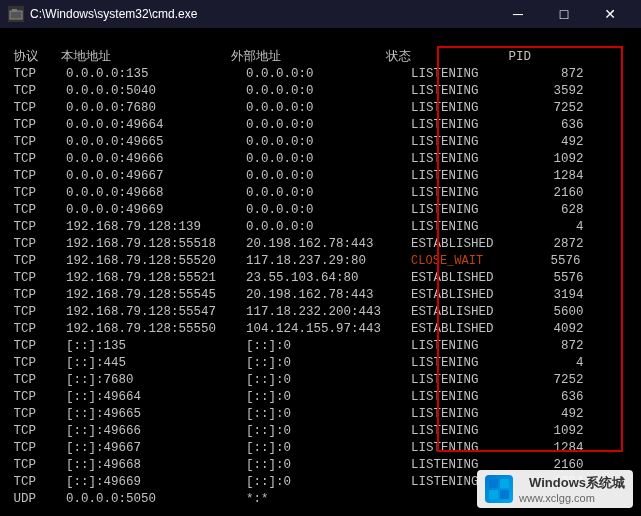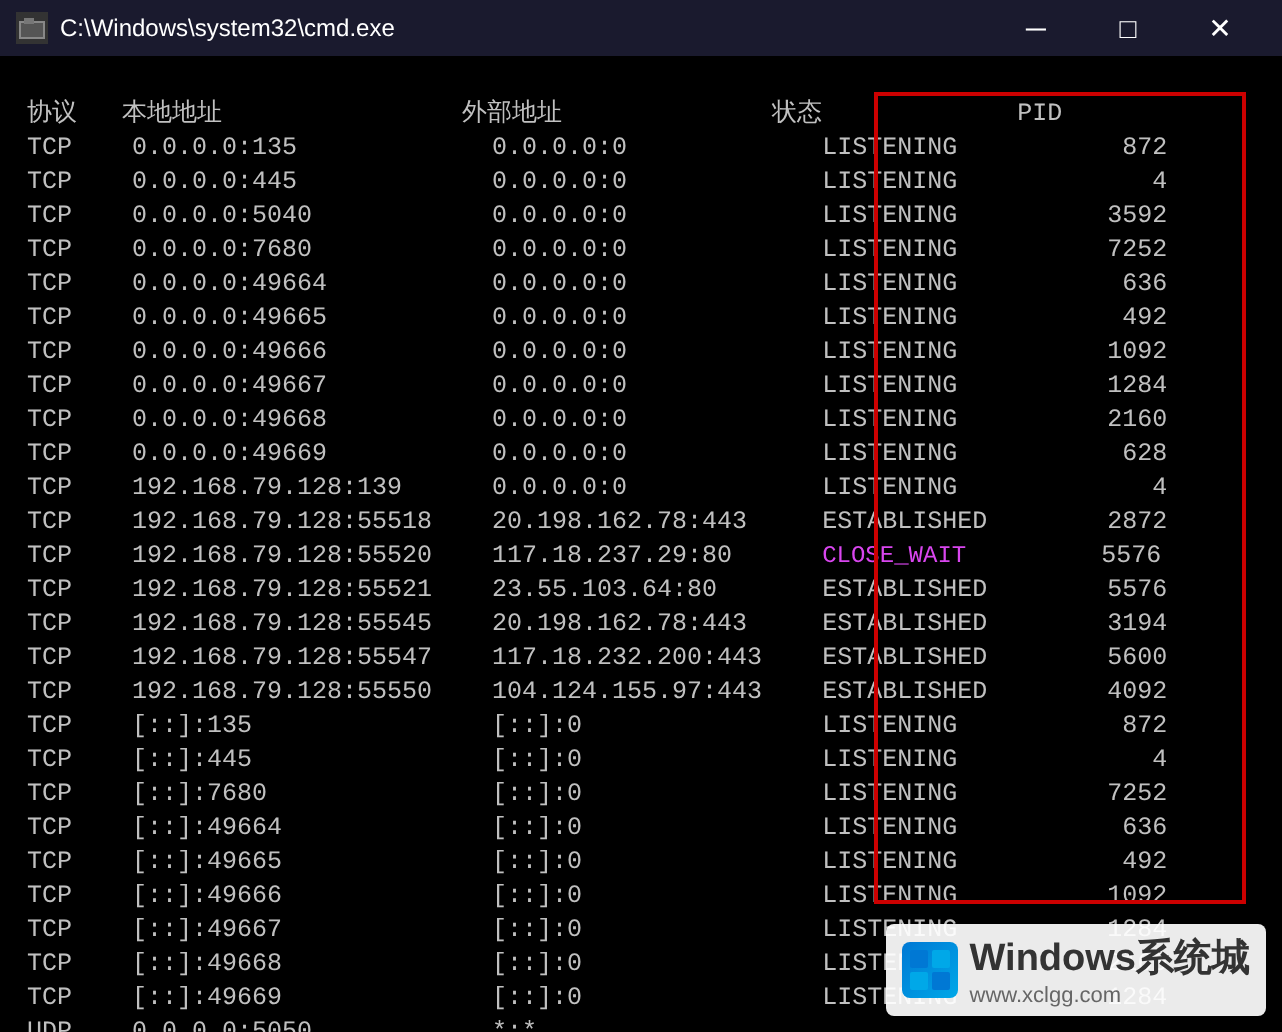--- a/index.html
+++ b/index.html
@@ -103,30 +103,31 @@
       background: linear-gradient(135deg, #0078d4, #00a8e8);
       border-radius: 4px;
       display: flex;
       align-items: center;
       justify-content: center;
       color: white;
       font-size: 14px;
       font-weight: bold;
     }
     .watermark-text {
-      font-size: 19px;
+      font-size: 13px;
       color: #333;
       font-weight: bold;
+      margin-left: 10px;
     }
     .watermark-sub {
       font-size: 11px;
       color: #666;
     }
     .close-label {
-      color: #d946ef;
+      color: #c2410c;
       font-size: 12px;
       font-family: 'Courier New', Courier, monospace;
     }
   </style>
 </head>
 <body>
 
 <div class="window">
   <div class="title-bar">
     <div class="title-bar-icon">
@@ -139,21 +140,20 @@
     <div class="title-bar-controls">
       <button class="title-bar-btn">─</button>
       <button class="title-bar-btn">□</button>
       <button class="title-bar-btn close">✕</button>
     </div>
   </div>
   <div class="content">
     <div class="cmd-output">
 <span class="header-row"> 协议   本地地址                外部地址              状态             <span style="background:transparent;color:#c0c0c0;text-align:center;">PID</span>
 </span><span class="data-row"> TCP    0.0.0.0:135             0.0.0.0:0             LISTENING           872
-</span><span class="data-row"> TCP    0.0.0.0:445             0.0.0.0:0             LISTENING             4
 </span><span class="data-row"> TCP    0.0.0.0:5040            0.0.0.0:0             LISTENING          3592
 </span><span class="data-row"> TCP    0.0.0.0:7680            0.0.0.0:0             LISTENING          7252
 </span><span class="data-row"> TCP    0.0.0.0:49664           0.0.0.0:0             LISTENING           636
 </span><span class="data-row"> TCP    0.0.0.0:49665           0.0.0.0:0             LISTENING           492
 </span><span class="data-row"> TCP    0.0.0.0:49666           0.0.0.0:0             LISTENING          1092
 </span><span class="data-row"> TCP    0.0.0.0:49667           0.0.0.0:0             LISTENING          1284
 </span><span class="data-row"> TCP    0.0.0.0:49668           0.0.0.0:0             LISTENING          2160
 </span><span class="data-row"> TCP    0.0.0.0:49669           0.0.0.0:0             LISTENING           628
 </span><span class="data-row"> TCP    192.168.79.128:139      0.0.0.0:0             LISTENING             4
 </span><span class="data-row"> TCP    192.168.79.128:55518    20.198.162.78:443     ESTABLISHED        2872

